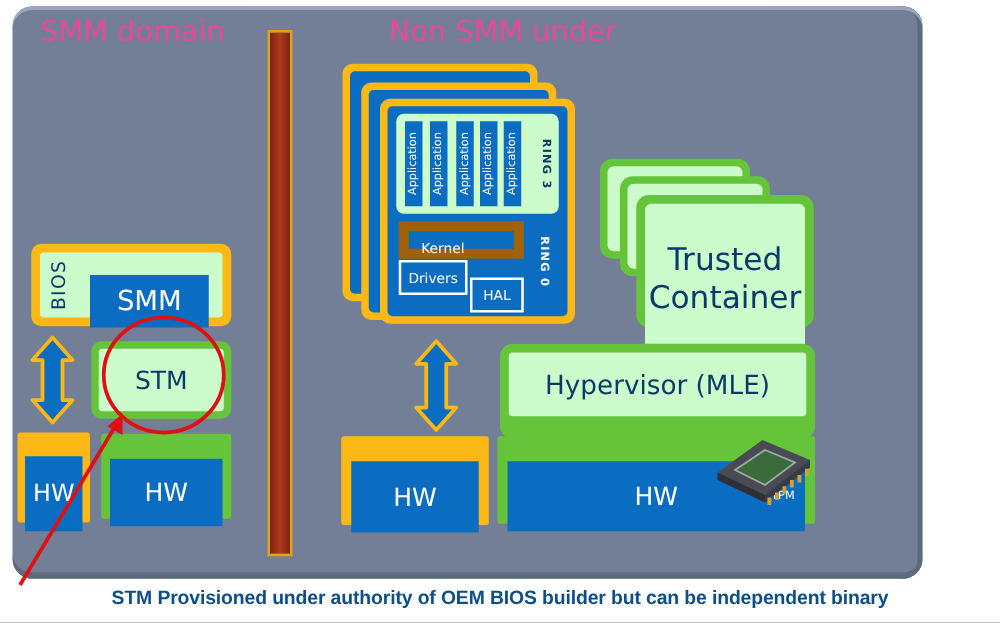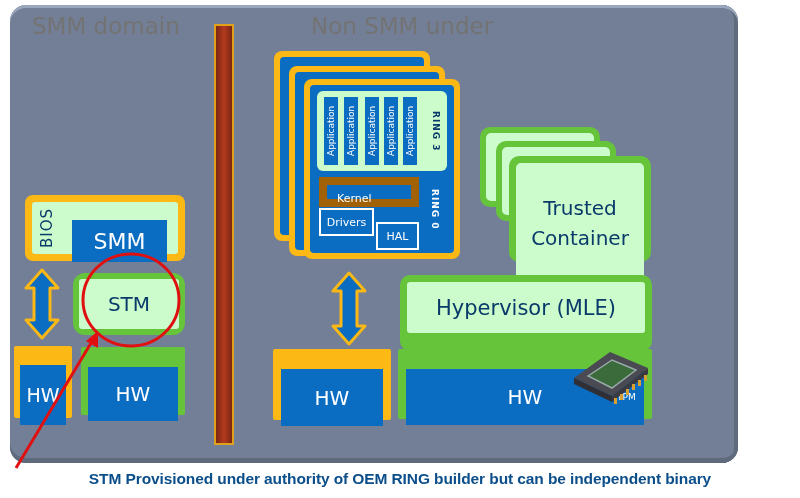--- a/index.html
+++ b/index.html
@@ -1,20 +1,20 @@
 <!DOCTYPE html>
 <html><head>
 <meta charset="utf-8">
 <style>
   html,body{margin:0;padding:0;}
   body{width:800px;height:498px;background:#ffffff;position:relative;overflow:hidden;font-family:"DejaVu Sans","Liberation Sans",sans-serif;}
   .abs{position:absolute;box-sizing:border-box;}
   #panel{left:10px;top:5px;width:728px;height:458px;background:#737f96;border-radius:16px;
     box-shadow: inset 0 3px 0 #9aa6bb, inset -4px 0 0 #5f6a7c, inset 0 -5px 0 #5f6a7c;}
-  .domain-title{color:#737373;font-size:23px;white-space:nowrap;}
+  .domain-title{color:#ec4899;font-size:23px;white-space:nowrap;}
   #divider{left:214px;top:24px;width:20px;height:421px;background:linear-gradient(90deg,#7a2612,#b23a1e 50%,#7a2612);border:2px solid #e0a21a;}
   .ybox{background:#fcb814;border-radius:8px;}
   .gbox{background:#66c43a;border-radius:8px;}
   .blue{background:#0b6dc1;}
   .lg{background:#ccfccc;}
   .wtext{color:#ffffff;display:flex;align-items:center;justify-content:center;white-space:nowrap;margin-top:13px;}
   .dtext{color:#0a3a6a;display:flex;align-items:center;justify-content:center;white-space:nowrap;text-align:center;}
   .app{background:#0b6dc1;color:#fff;font-size:9px;writing-mode:vertical-rl;transform:rotate(180deg);display:flex;align-items:center;justify-content:center;}
   .ring{color:#fff;font-size:9px;font-weight:bold;writing-mode:vertical-rl;display:flex;align-items:center;justify-content:center;letter-spacing:1px;}
   #caption{left:0;top:470px;width:800px;text-align:center;color:#0b4e8a;font-weight:bold;font-size:15.5px;font-family:"Liberation Sans","DejaVu Sans",sans-serif;white-space:nowrap;letter-spacing:-0.1px;}
@@ -29,21 +29,21 @@
 <div class="abs domain-title" style="left:311px;top:13px;">Non SMM under</div>
 
 <div id="divider" class="abs"></div>
 
 <div class="abs ybox" style="left:25px;top:195px;width:160px;height:66px;">
   <div class="abs lg" style="left:7px;top:7px;width:146px;height:52px;border-radius:3px;"></div>
   <div class="abs dtext" style="left:9px;top:9px;width:26px;height:48px;writing-mode:vertical-rl;transform:rotate(180deg);font-size:15px;letter-spacing:1px;">BIOS</div>
   <div class="abs blue wtext" style="left:47px;top:12px;width:95px;height:42px;font-size:22px;">SMM</div>
 </div>
 
-<div class="abs gbox" style="left:73px;top:273px;width:112px;height:62px;border-radius:12px;">
+<div class="abs gbox" style="left:73px;top:273px;width:112px;height:62px;">
   <div class="abs lg dtext" style="left:6px;top:6px;width:100px;height:50px;border-radius:3px;font-size:20px;">STM</div>
 </div>
 
 <div class="abs ybox" style="left:14px;top:346px;width:58px;height:72px;border-radius:2px;">
   <div class="abs blue wtext" style="left:6px;top:6px;width:46px;height:60px;font-size:19px;">HW</div>
 </div>
 
 <div class="abs gbox" style="left:81px;top:347px;width:104px;height:68px;border-radius:2px;">
   <div class="abs blue wtext" style="left:7px;top:7px;width:90px;height:54px;font-size:20px;">HW</div>
 </div>
@@ -71,21 +71,21 @@
   <div class="abs ring" style="left:124px;top:104px;width:14px;height:52px;">RING 0</div>
 </div>
 
 <div class="abs gbox" style="left:480px;top:127px;width:120px;height:80px;border-radius:10px;">
   <div class="abs lg" style="left:6px;top:6px;width:108px;height:68px;border-radius:5px;"></div>
 </div>
 <div class="abs gbox" style="left:496px;top:141px;width:120px;height:80px;border-radius:10px;">
   <div class="abs lg" style="left:6px;top:6px;width:108px;height:68px;border-radius:5px;"></div>
 </div>
 <div class="abs gbox" style="left:509px;top:156px;width:142px;height:106px;border-radius:10px;">
-  <div class="abs lg dtext" style="left:7px;top:7px;width:128px;height:120px;border-radius:5px;font-size:20px;white-space:normal;line-height:30px;">Trusted Container</div>
+  <div class="abs lg dtext" style="left:7px;top:7px;width:128px;height:120px;border-radius:5px;font-size:25px;white-space:normal;line-height:30px;">Trusted Container</div>
 </div>
 
 <div class="abs gbox" style="left:400px;top:275px;width:252px;height:76px;border-radius:10px;">
   <div class="abs lg dtext" style="left:7px;top:7px;width:238px;height:51px;border-radius:3px;font-size:21px;">Hypervisor (MLE)</div>
 </div>
 
 <div class="abs ybox" style="left:273px;top:349px;width:118px;height:71px;border-radius:2px;">
   <div class="abs blue wtext" style="left:8px;top:7px;width:102px;height:57px;font-size:20px;">HW</div>
 </div>
 <div class="abs gbox" style="left:398px;top:349px;width:254px;height:70px;border-radius:2px;">
@@ -119,13 +119,13 @@
   </g>
 
   <ellipse cx="131" cy="300" rx="48" ry="46" fill="none" stroke="#e01010" stroke-width="3"></ellipse>
 
   <g>
     <line x1="16" y1="468" x2="94" y2="338" stroke="#e01010" stroke-width="3"></line>
     <polygon points="98,331 98,348 86,341" fill="#e01010"></polygon>
   </g>
 </svg>
 
-<div id="caption" class="abs">STM Provisioned under authority of OEM RING builder but can be independent binary</div>
+<div id="caption" class="abs">STM Provisioned under authority of OEM BIOS builder but can be independent binary</div>
 
 </body></html>

